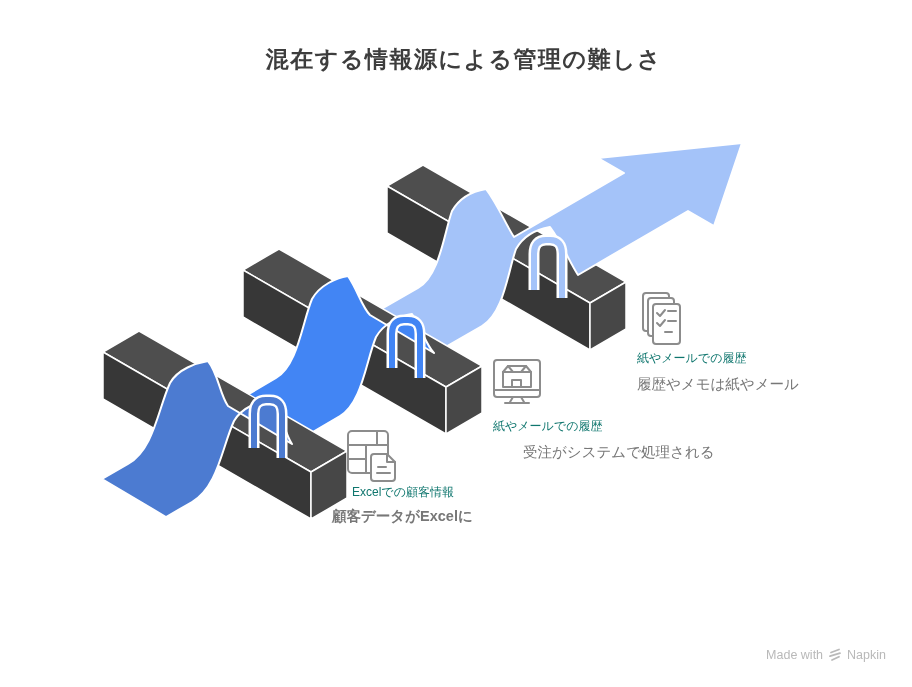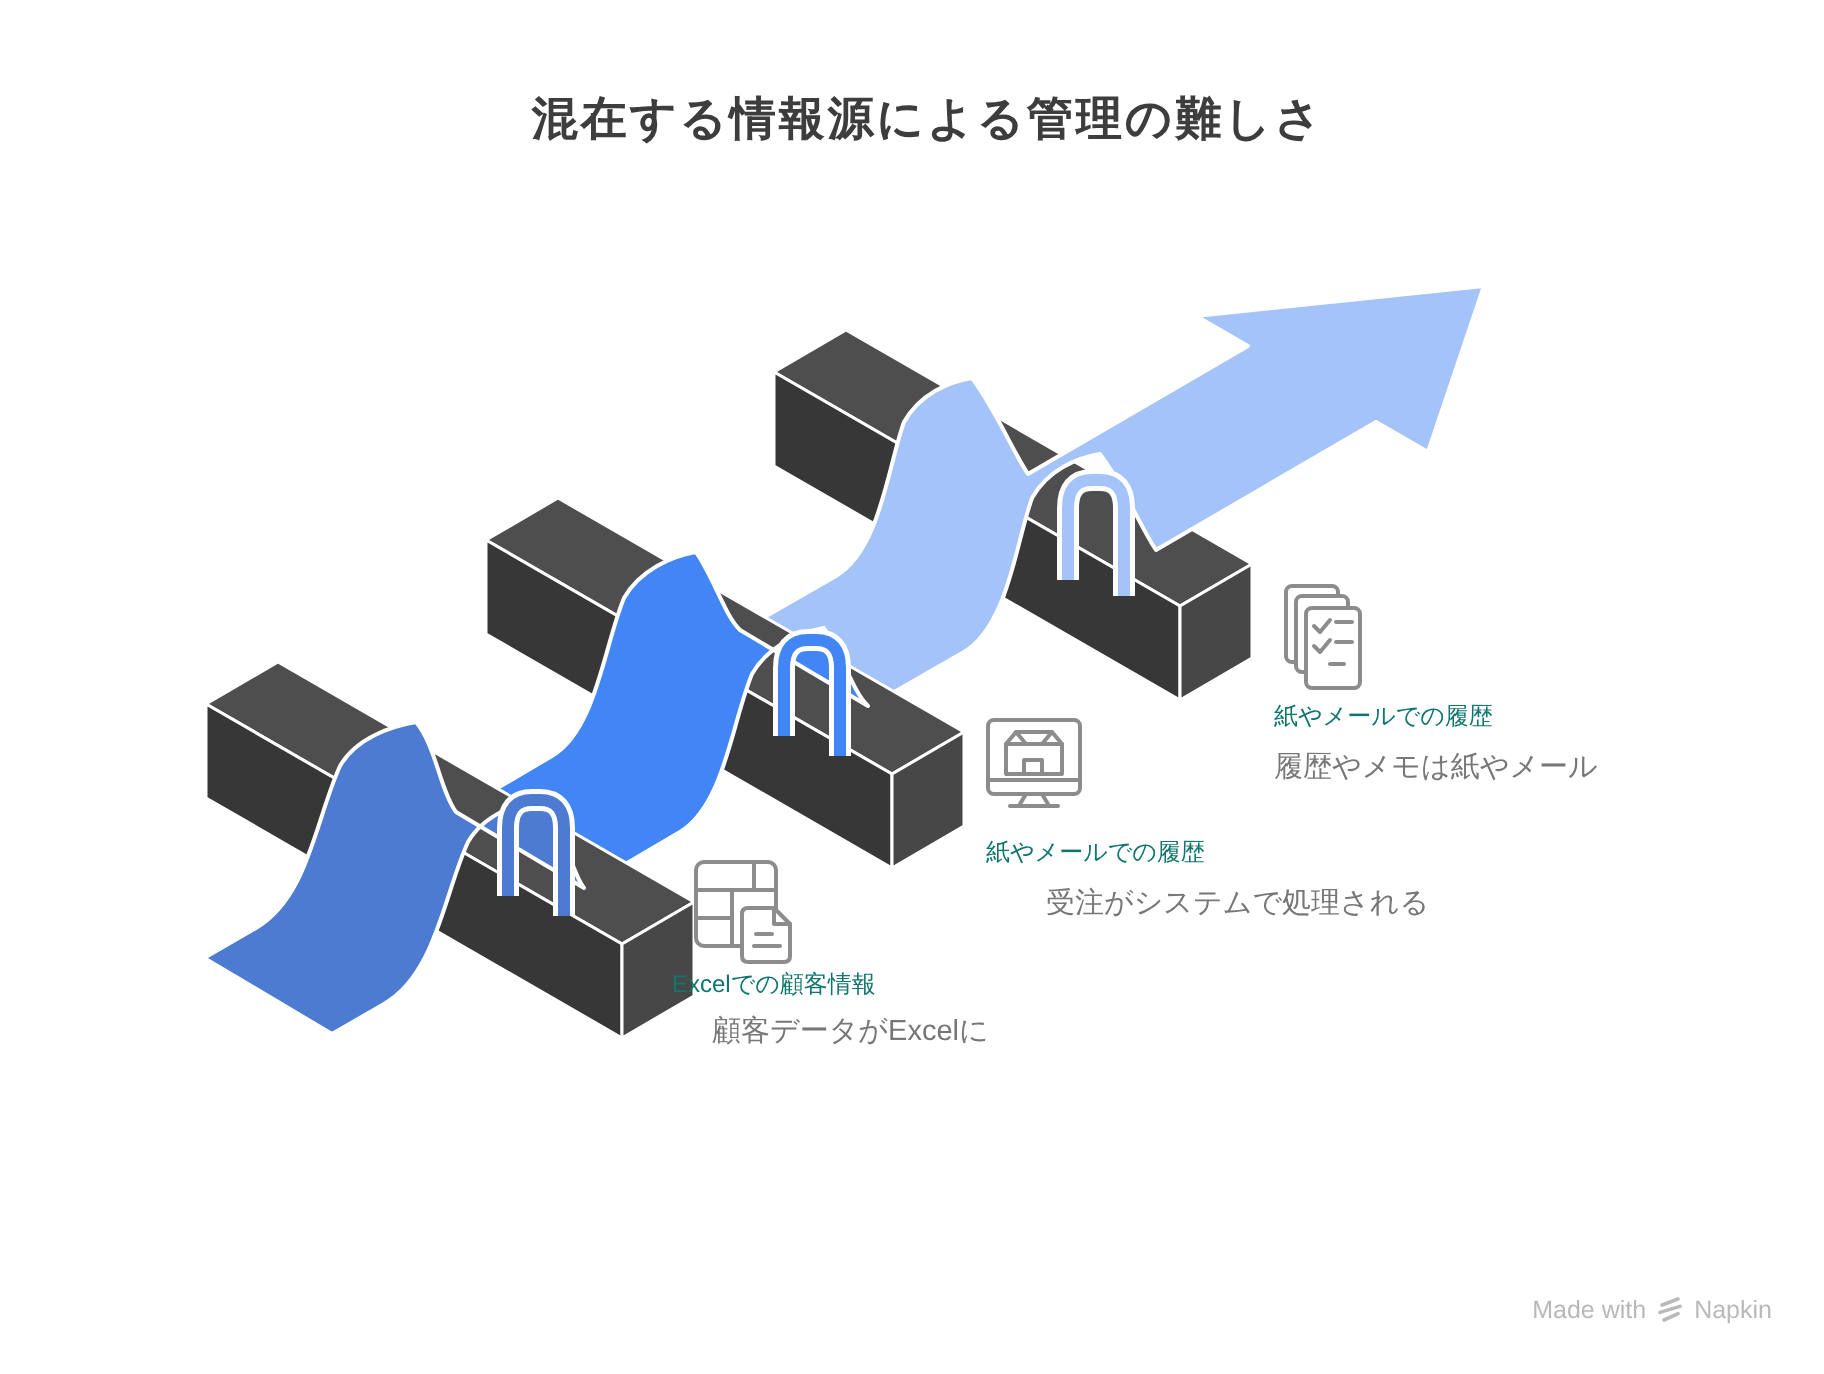--- a/index.html
+++ b/index.html
@@ -93,22 +93,22 @@
       <path d="M20,18 L20,46"></path>
       <path d="M2,32 L20,32"></path>
     </g>
     <g class="icon-fill" stroke="#8c8c8c">
       <path d="M28,27 L41,27 L49,35 L49,51 Q49,54 46,54 L28,54 Q25,54 25,51 L25,30 Q25,27 28,27 Z"></path>
       <path fill="none" d="M41,27 L41,35 L49,35"></path>
       <path fill="none" d="M32,40 L40,40"></path>
       <path fill="none" d="M31,46 L44,46"></path>
     </g>
   </svg>
-  <div class="step-label" style="left:336px;top:484px;">Excelでの顧客情報</div>
-  <div class="step-desc" style="left:356px;top:508px;">顧客データがExcelに</div>
+  <div class="step-label" style="left:352px;top:484px;">Excelでの顧客情報</div>
+  <div class="step-desc" style="left:332px;top:508px;font-weight:bold;">顧客データがExcelに</div>
 
   <svg class="step-icon" style="left:490px;top:355px;" width="54" height="54" viewBox="0 0 54 54">
     <g class="icon-stroke" stroke="#8c8c8c">
       <rect x="4" y="5" width="46" height="37" rx="3"></rect>
       <path d="M4,35 L50,35"></path>
       <path d="M23,42 L20,47 M31,42 L34,47"></path>
       <path d="M15,48 L39,48"></path>
       <rect x="13" y="17" width="28" height="15"></rect>
       <path d="M13,17 L18,11 L36,11 L41,17"></path>
       <path d="M18,11 L23,17 M36,11 L31,17"></path>

